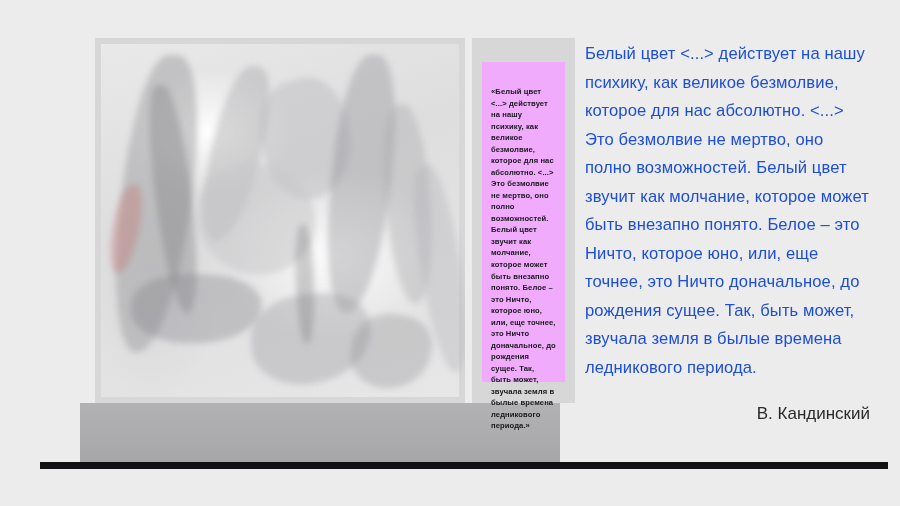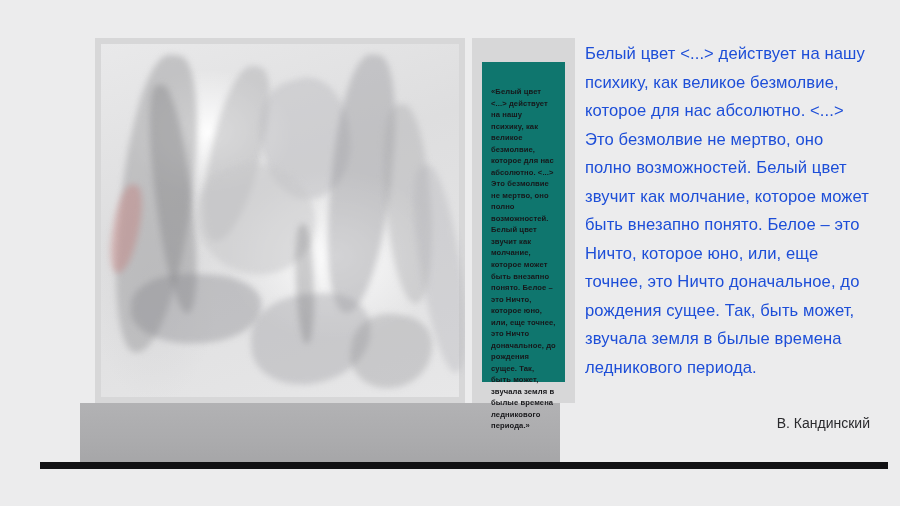--- a/index.html
+++ b/index.html
@@ -91,21 +91,21 @@
     height: 365px;
     background: #d7d7d8;
     display: flex;
     align-items: flex-start;
     justify-content: center;
   }
   .label-card {
     margin-top: 24px;
     width: 83px;
     height: 320px;
-    background: #0f766e;
+    background: #f0abfc;
     box-sizing: border-box;
     padding: 24px 9px 0 9px;
   }
   .label-card-text {
     font-family: "Liberation Sans", sans-serif;
     font-size: 7.6px;
     line-height: 1.52;
     font-weight: bold;
     color: #17171a;
     white-space: pre-line;
@@ -120,24 +120,24 @@
     width: 285px;
   }
   .quote-text {
     font-family: "Liberation Sans", sans-serif;
     font-size: 16.6px;
     line-height: 1.72;
     color: #1d4ed8;
     letter-spacing: 0.1px;
   }
   .quote-author {
-    margin-top: 33px;
+    margin-top: 22px;
     text-align: right;
     font-family: "Liberation Sans", sans-serif;
-    font-size: 14px;
+    font-size: 17px;
     color: #2a2a2d;
   }
 </style>
 </head>
 <body>
 
 <div class="pedestal"></div>
 
 <div class="exhibit">
 

